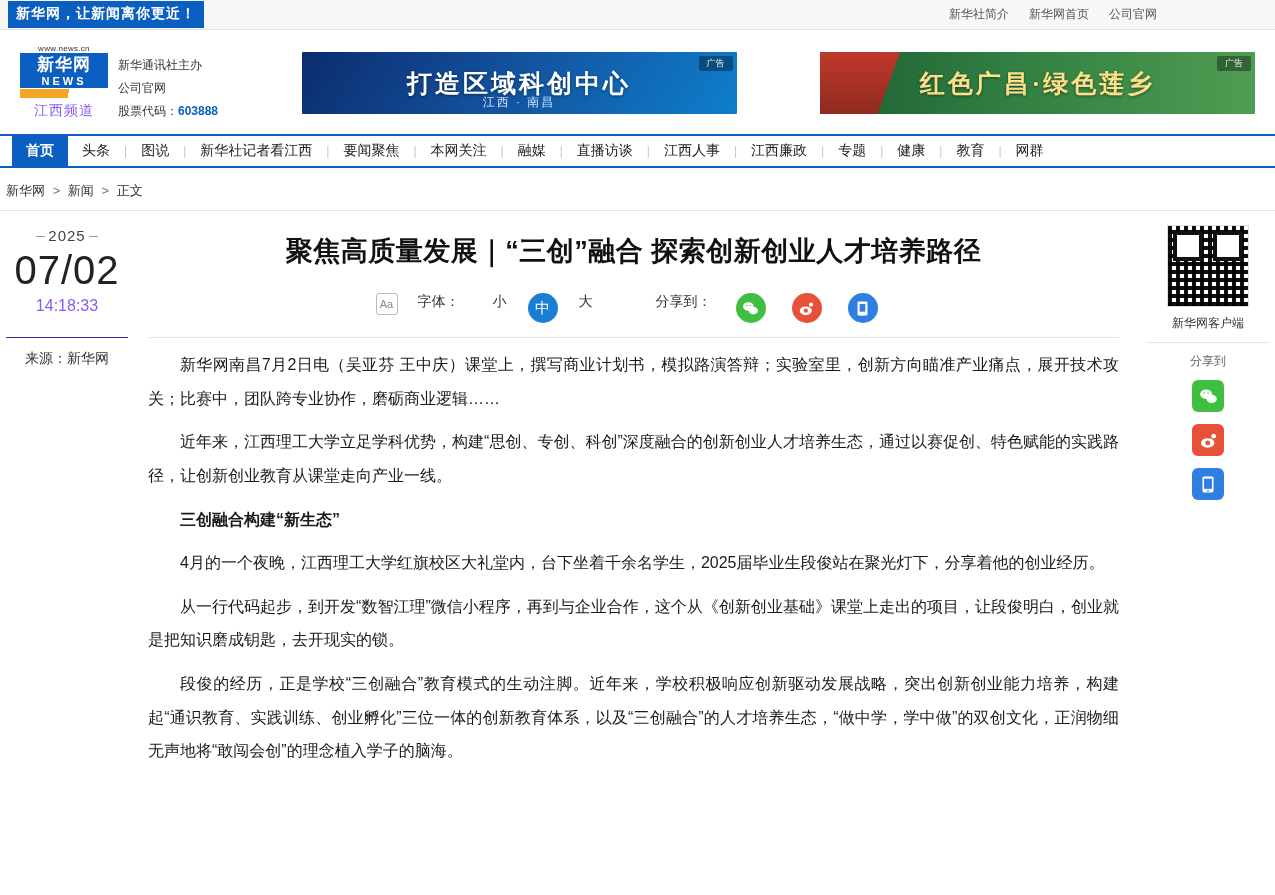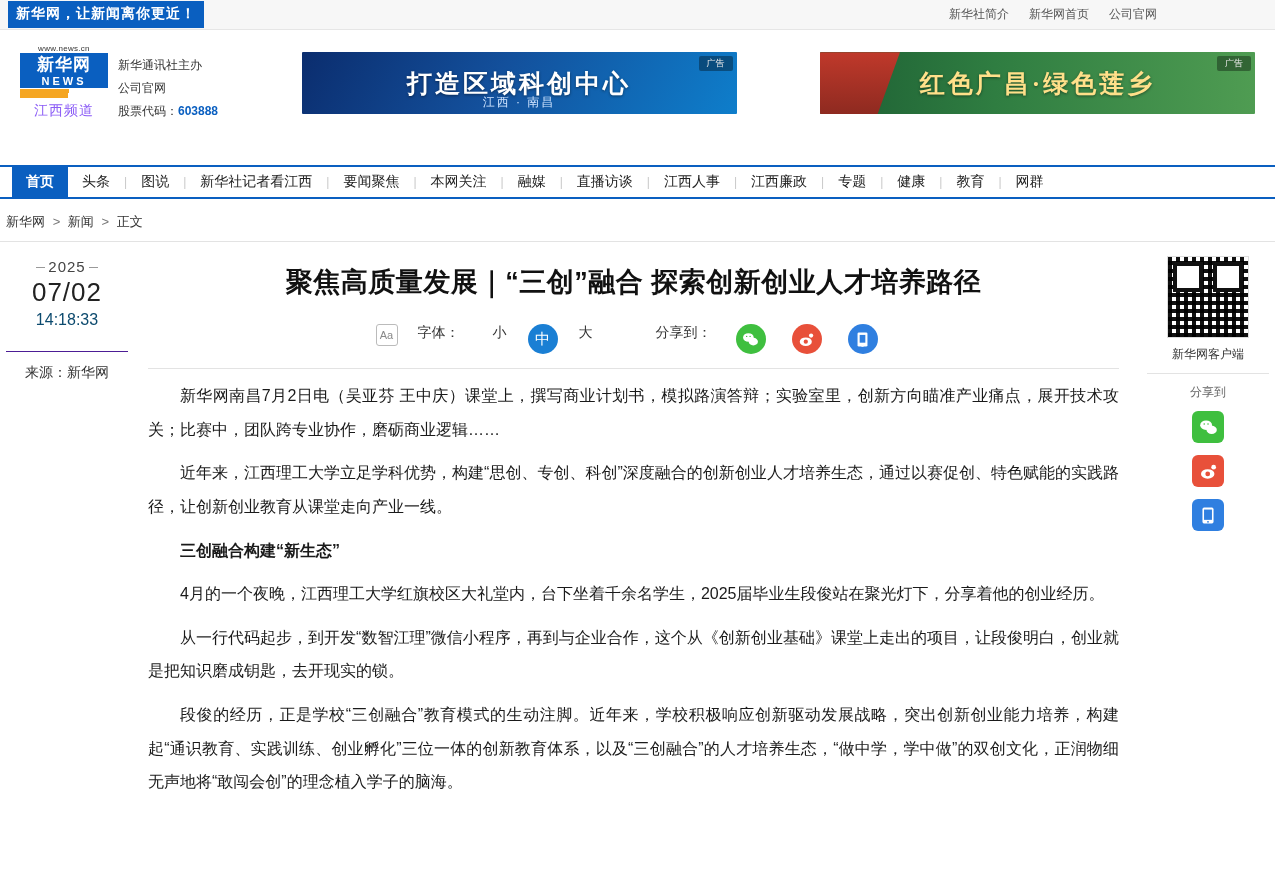--- a/index.html
+++ b/index.html
@@ -153,21 +153,20 @@
 
   
   .nav {
     border-top: 2px solid #0a5fc0;
     border-bottom: 2px solid #0a5fc0;
     height: 34px;
     display: flex;
     align-items: stretch;
     padding-left: 12px;
     font-size: 14px;
-    margin-top: 31px;
   }
   .nav-item {
     display: flex;
     align-items: center;
     padding: 0 14px;
     color: #222;
     cursor: pointer;
     white-space: nowrap;
   }
   .nav-item.active {
@@ -215,28 +214,28 @@
     content: "";
     position: absolute;
     top: 50%;
     width: 9px;
     height: 1px;
     background: #999;
   }
   .date-year:before { left: 0; }
   .date-year:after { right: 0; }
   .date-md {
-    font-size: 26px;
+    font-size: 40px;
     color: #222;
     line-height: 1.25;
     letter-spacing: 1px;
   }
   .date-time {
     font-size: 16px;
-    color: #0c4a6e;
+    color: #8b5cf6;
     margin-top: 2px;
     text-align: center;
   }
   .source {
     font-size: 14px;
     color: #333;
     margin-top: 22px;
     border-top: 1px solid #4c1d95;
     padding-top: 12px;
   }

